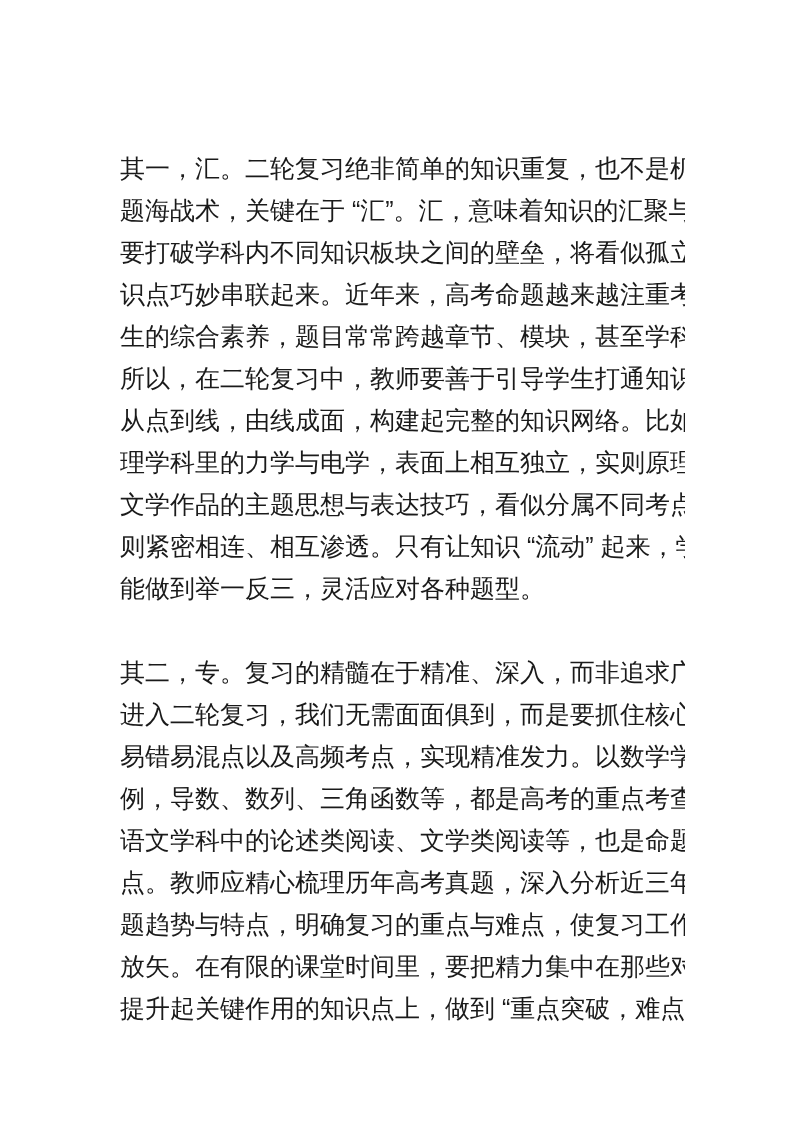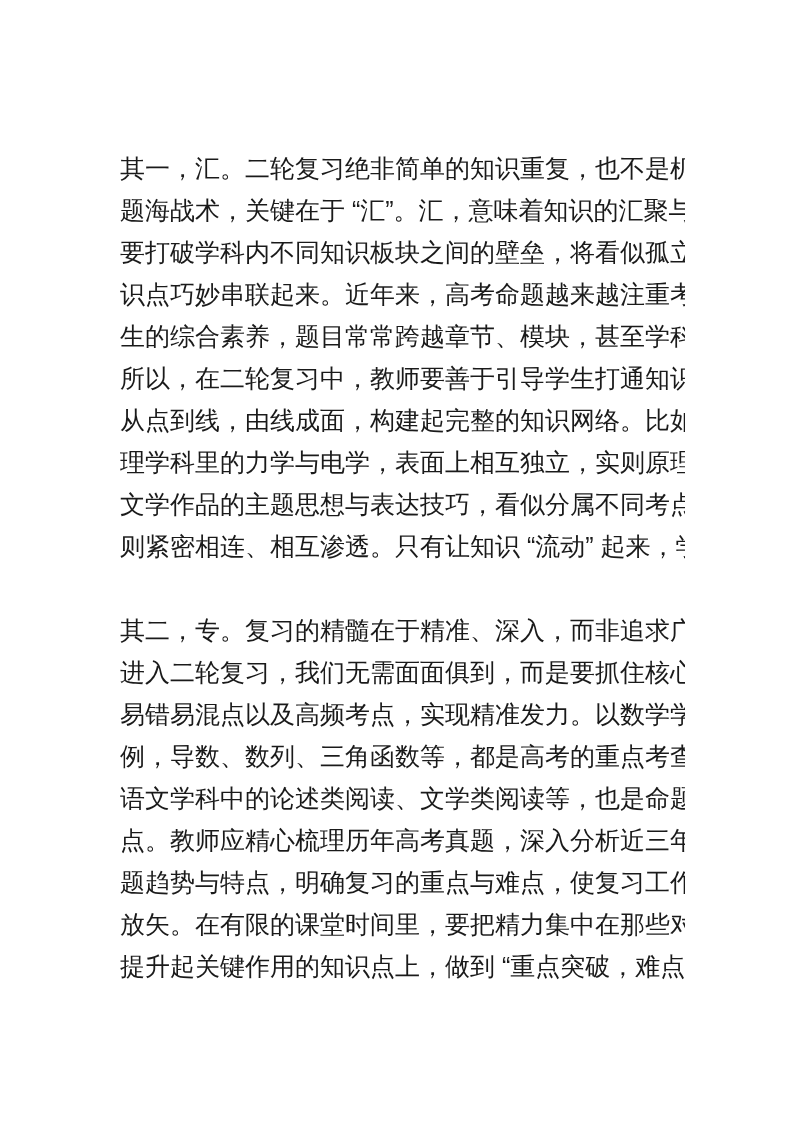--- a/index.html
+++ b/index.html
@@ -50,20 +50,21 @@
       <div class="line">其一，汇。二轮复习绝非简单的知识重复，也不是机械的</div>
       <div class="line">题海战术，关键在于 “汇”。汇，意味着知识的汇聚与融合，</div>
       <div class="line">要打破学科内不同知识板块之间的壁垒，将看似孤立的知</div>
       <div class="line">识点巧妙串联起来。近年来，高考命题越来越注重考查学</div>
       <div class="line">生的综合素养，题目常常跨越章节、模块，甚至学科界限</div>
       <div class="line">所以，在二轮复习中，教师要善于引导学生打通知识脉络</div>
       <div class="line">从点到线，由线成面，构建起完整的知识网络。比如，物</div>
       <div class="line">理学科里的力学与电学，表面上相互独立，实则原理相通</div>
       <div class="line">文学作品的主题思想与表达技巧，看似分属不同考点，实</div>
       <div class="line">则紧密相连、相互渗透。只有让知识 “流动” 起来，学生才</div>
+      <div class="line">能做到举一反三，灵活应对各种题型。</div>
     </div>
 
     <div class="paragraph">
       <div class="line">其二，专。复习的精髓在于精准、深入，而非追求广度。</div>
       <div class="line">进入二轮复习，我们无需面面俱到，而是要抓住核心概念</div>
       <div class="line">易错易混点以及高频考点，实现精准发力。以数学学科为</div>
       <div class="line">例，导数、数列、三角函数等，都是高考的重点考查内容</div>
       <div class="line">语文学科中的论述类阅读、文学类阅读等，也是命题的焦</div>
       <div class="line">点。教师应精心梳理历年高考真题，深入分析近三年的命</div>
       <div class="line">题趋势与特点，明确复习的重点与难点，使复习工作有的</div>

